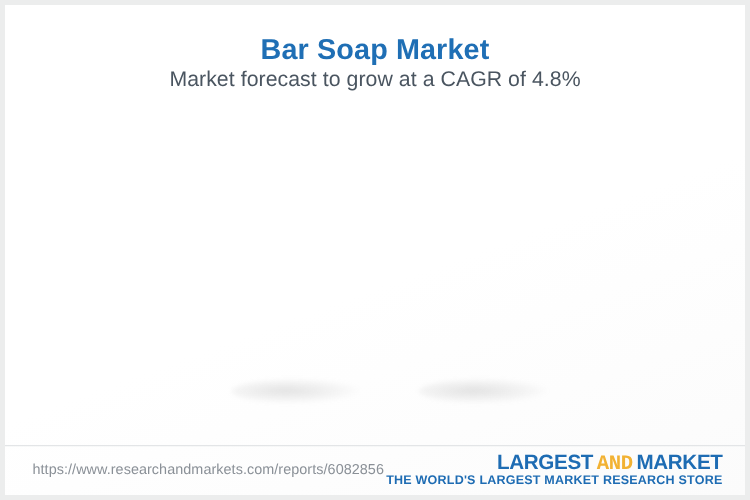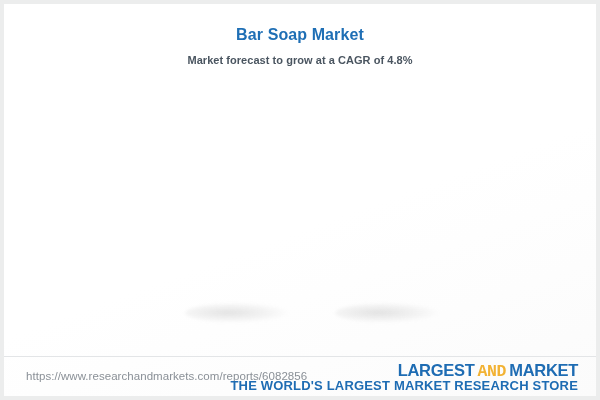--- a/index.html
+++ b/index.html
@@ -28,33 +28,33 @@
     overflow: hidden;
   }
 
   
   .chart-title {
     position: absolute;
     left: 0;
     top: 22px;
     width: 592px;
     text-align: center;
-    font-size: 16px;
+    font-size: 23px;
     font-weight: bold;
     color: #1f6fb5;
     letter-spacing: 0.1px;
   }
   .chart-subtitle {
     position: absolute;
     left: 0;
     top: 50px;
     width: 592px;
     text-align: center;
-    font-size: 11px;
-    font-weight: bold;
+    font-size: 17px;
+    font-weight: normal;
     color: #4a5560;
     letter-spacing: 0.05px;
   }
 
   
   .plot {
     position: absolute;
     left: 0;
     top: 0;
     width: 592px;
@@ -111,21 +111,21 @@
   .brand-wordmark {
     font-size: 16.5px;
     font-weight: bold;
     letter-spacing: -0.3px;
     line-height: 17px;
     white-space: nowrap;
   }
   .brand-blue { color: #1e6cb3; }
   .brand-gold { color: #f2b233; }
   .brand-tagline {
-    font-size: 13px;
+    font-size: 10px;
     font-weight: bold;
     color: #1e6cb3;
     letter-spacing: 0.18px;
     line-height: 10px;
     margin-top: 1px;
     white-space: nowrap;
   }
 </style>
 </head>
 <body>

